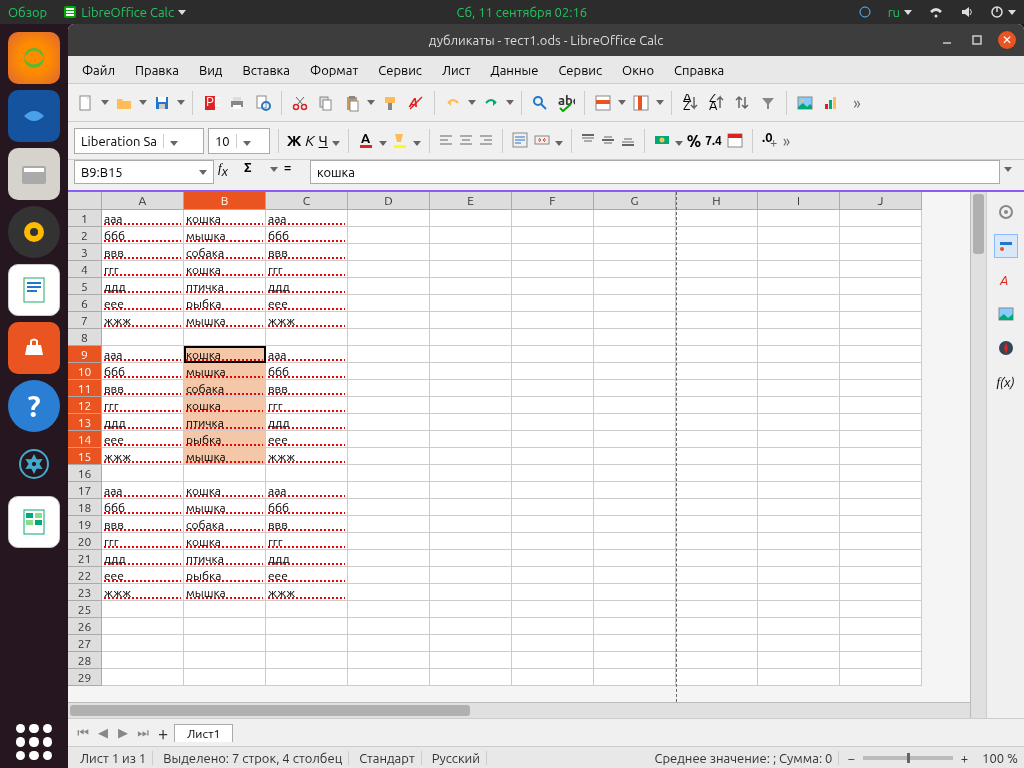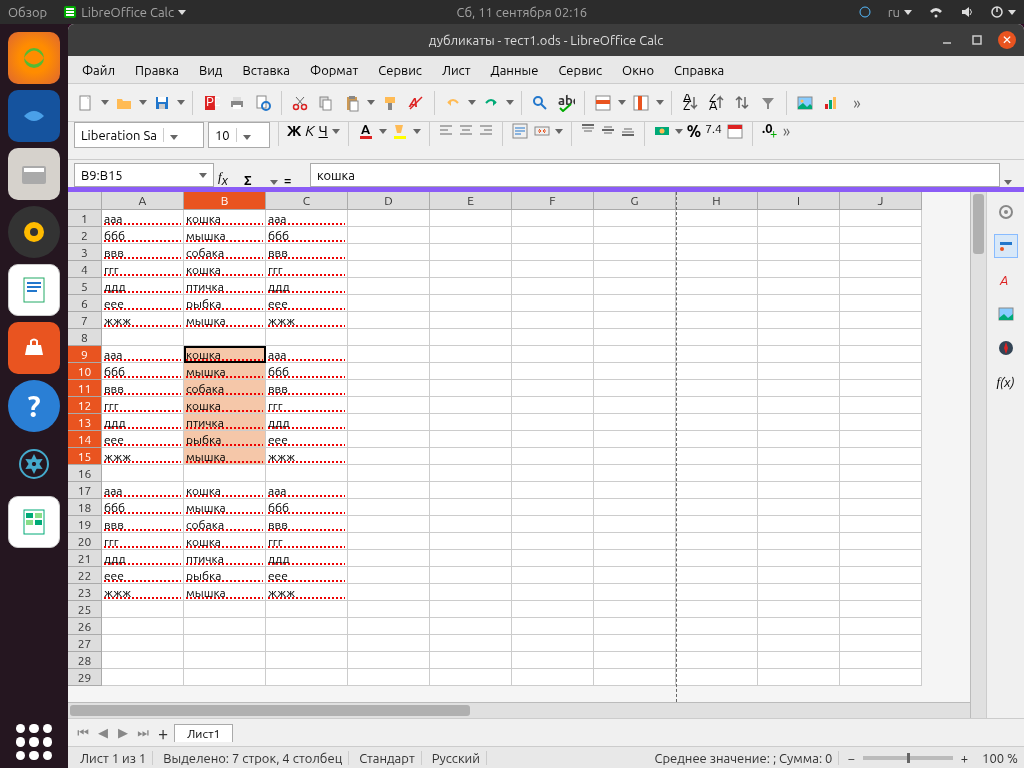--- a/index.html
+++ b/index.html
@@ -1,39 +1,39 @@
 <!DOCTYPE html>
 <html><head>
 <meta charset="utf-8">
 <style>
 *{box-sizing:border-box;margin:0;padding:0;font-family:Ubuntu,Arial,sans-serif;font-size:13px;user-select:none}
 body{width:1024px;height:768px;background:#300a24;overflow:hidden}
-.topbar{height:24px;background:#2c2c2c;color:#a3a3a3;display:flex;align-items:center;padding:0 8px;gap:16px}
+.topbar{height:24px;background:#2c2c2c;color:#22c55e;display:flex;align-items:center;padding:0 8px;gap:16px}
 .topbar .spacer{flex:1}
 .topbar .tbitem{display:flex;align-items:center;gap:4px;cursor:pointer}
 .tri-down{display:inline-block;width:0;height:0;border-left:4px solid transparent;border-right:4px solid transparent;border-top:5px solid #ddd}
 .dock{position:absolute;left:0;top:24px;width:68px;height:744px;background:rgba(30,30,30,0.6);display:flex;flex-direction:column;align-items:center;padding-top:8px;gap:6px}
 .dock .dicon{width:52px;height:52px;border-radius:10px;display:flex;align-items:center;justify-content:center;font-size:28px}
 .dock .grid9{width:52px;height:52px;display:grid;grid-template-columns:repeat(3,1fr);grid-template-rows:repeat(3,1fr);gap:4px;padding:8px}
 .dock .grid9 span{background:#fff;border-radius:50%}
 .window{position:absolute;left:68px;top:24px;width:956px;height:744px;background:#f5f5f5;display:flex;flex-direction:column;border-radius:6px 6px 0 0;overflow:hidden}
 .titlebar{height:32px;background:#3d3d3d;color:#ddd;display:flex;align-items:center;justify-content:center;position:relative}
 .titlebar .winbtns{position:absolute;right:8px;display:flex;gap:12px;align-items:center}
 .titlebar .wbtn{width:18px;height:18px;border-radius:50%;display:flex;align-items:center;justify-content:center;cursor:pointer}
 .titlebar .wclose{background:#e95420;color:#fff;font-size:12px}
 .menubar{height:28px;background:#e8e8e8;display:flex;align-items:center;padding:0 4px;border-bottom:1px solid #ccc}
 .menubar .mi{padding:4px 10px;cursor:pointer}
 .toolbar{height:38px;background:#f0f0f0;display:flex;align-items:center;padding:0 6px;gap:2px;border-bottom:1px solid #ccc}
 .toolbar .tb{width:24px;height:24px;display:flex;align-items:center;justify-content:center;cursor:pointer;border:1px solid transparent}
 .toolbar .sep{width:1px;height:24px;background:#ccc;margin:0 4px}
 .toolbar .dd{width:10px;display:flex;align-items:center;justify-content:center}
-.fmtbar{height:38px;background:#f0f0f0;display:flex;align-items:flex-start;padding:0 6px;gap:4px;border-bottom:1px solid #ccc}
+.fmtbar{height:38px;background:#f0f0f0;display:flex;align-items:center;padding:0 6px;gap:4px;border-bottom:1px solid #ccc}
 .fmtbar .combo{border:1px solid #aaa;background:#fff;height:26px;display:flex;align-items:center;padding:0 6px;gap:6px}
 .fmtbar .combo .dd{border-left:1px solid #ccc;padding-left:6px}
-.namebox-row{height:32px;background:#f0f0f0;display:flex;align-items:flex-end;padding:0 6px;gap:4px;border-bottom:5px solid #8b5cf6}
+.namebox-row{height:32px;background:#f0f0f0;display:flex;align-items:flex-start;padding:0 6px;gap:4px;border-bottom:2px solid #8b5cf6}
 .namebox-row .namebox{border:1px solid #aaa;background:#fff;height:24px;width:140px;display:flex;align-items:center;padding:0 6px;gap:6px}
 .namebox-row .formula{border:1px solid #aaa;background:#fff;height:24px;flex:1;display:flex;align-items:center;padding:0 6px}
 .grid-area{flex:1;display:flex;overflow:hidden}
 .grid-main{flex:1;display:flex;flex-direction:column;overflow:hidden;position:relative}
 .colhdr-row{display:flex;height:18px}
 .corner{width:34px;background:#ddd;border-right:1px solid #aaa;border-bottom:1px solid #aaa}
 .colhdr{flex:0 0 82px;background:#ddd;border-right:1px solid #aaa;border-bottom:1px solid #aaa;text-align:center;font-size:12px;line-height:18px;color:#333}
 .colhdr.sel{background:#e95420;color:#fff}
 .rows{flex:1;overflow:hidden}
 .row{display:flex;height:17px}
@@ -464,21 +464,21 @@
           <line x1="2" y1="10" x2="14" y2="10" stroke="#666"></line>
           <line x1="2" y1="13" x2="14" y2="13" stroke="#666" stroke-width="2"></line>
         </svg></span>
     <span class="sep" style="width:1px;height:24px;background:#ccc;margin:0 4px"></span>
     <span class="tb"><svg width="18" height="18">
           <rect x="2" y="5" width="14" height="8" fill="#0a7"></rect>
           <circle cx="9" cy="9" r="2.5" fill="#fb5"></circle>
         </svg></span>
       <span class="dd tb"><span class="tri-down" style="border-top-color:#666"></span></span>
     <span class="tb" style="font-size:16px;font-weight:bold">%</span>
-    <span class="tb" style="font-size:12px;font-weight:normal">7.4</span>
+    <span class="tb" style="font-size:12px;font-weight:bold">7.4</span>
     <span class="tb"><svg width="18" height="18">
           <rect x="2" y="3" width="14" height="13" fill="#fff" stroke="#888"></rect>
           <rect x="2" y="3" width="14" height="4" fill="#d22"></rect>
         </svg></span>
     <span class="sep" style="width:1px;height:24px;background:#ccc;margin:0 4px"></span>
     <span class="tb"><svg width="18" height="18">
           <text x="1" y="11" font-size="10" font-weight="bold">.0</text>
           <text x="9" y="16" font-size="8" fill="#0a0">+</text>
         </svg></span>
     <span class="tb" style="font-size:16px;color:#666">»</span>

